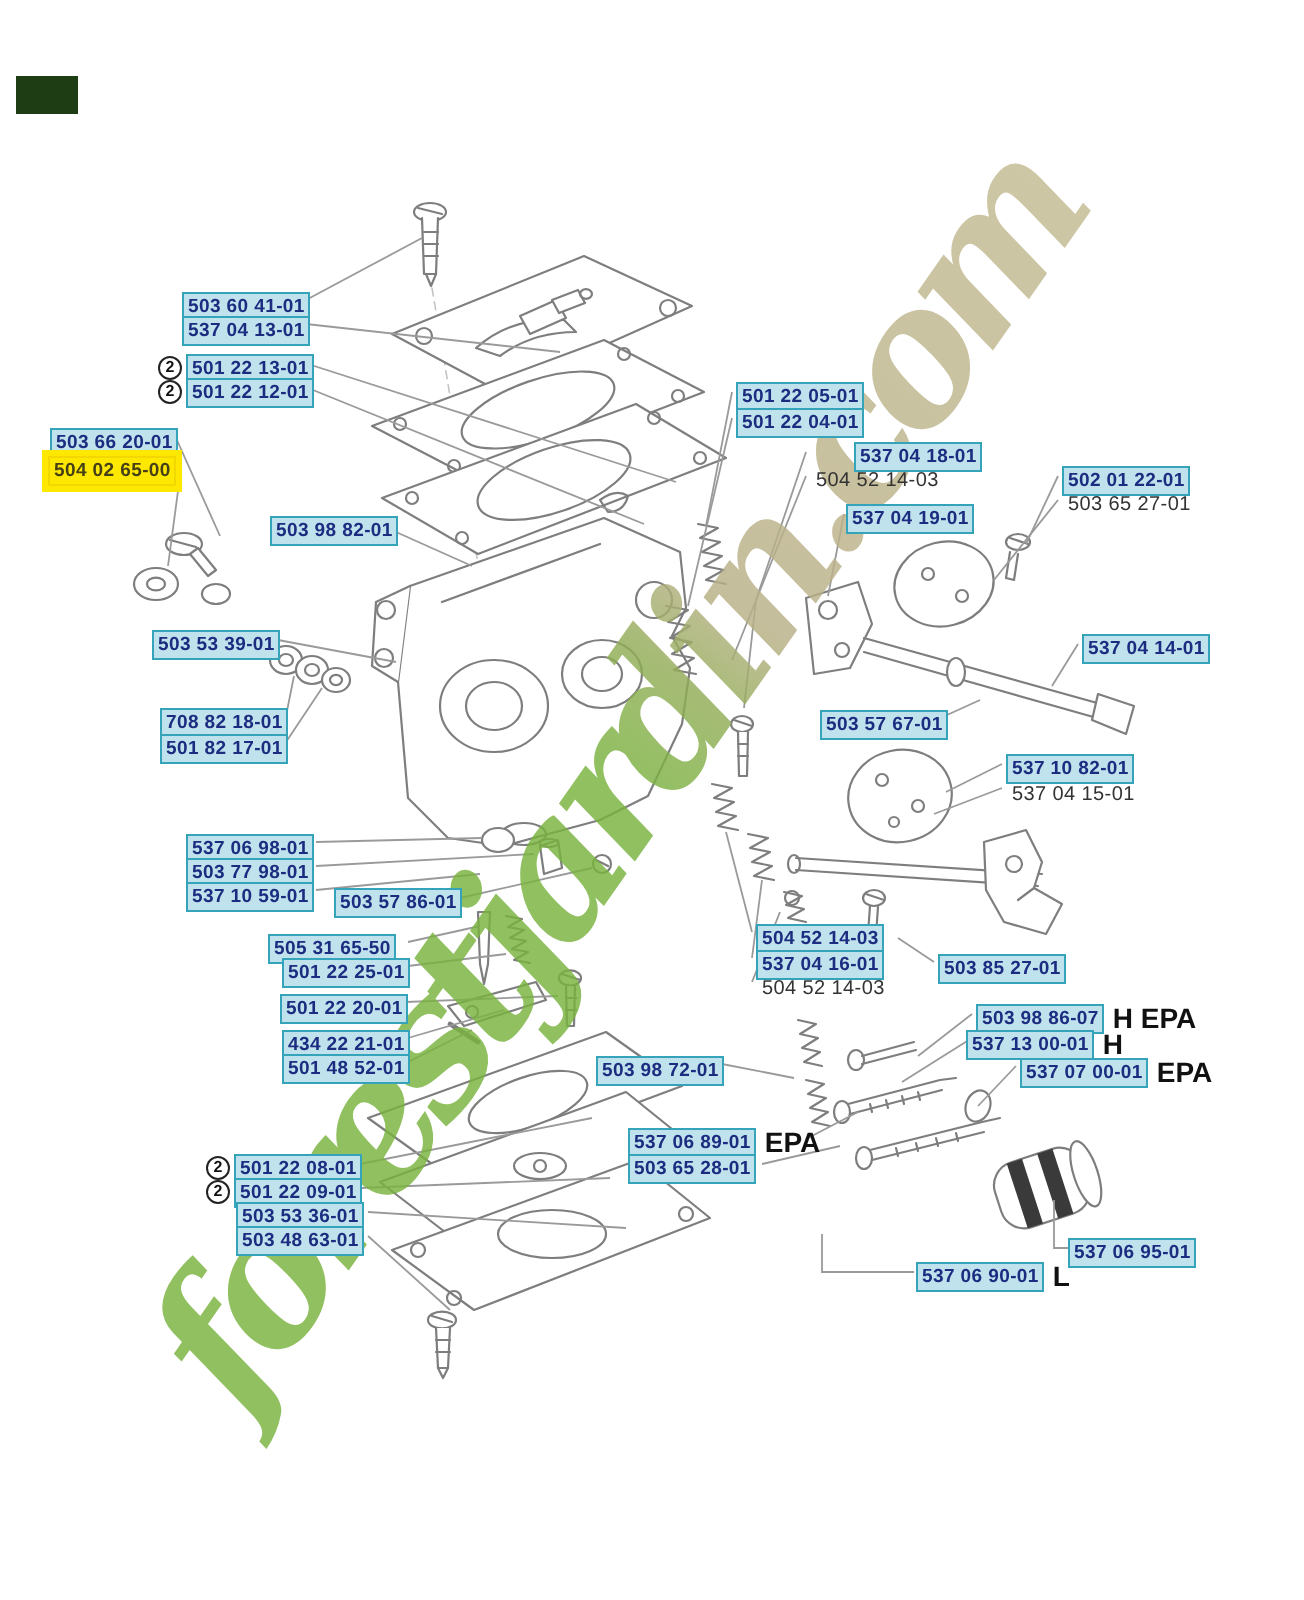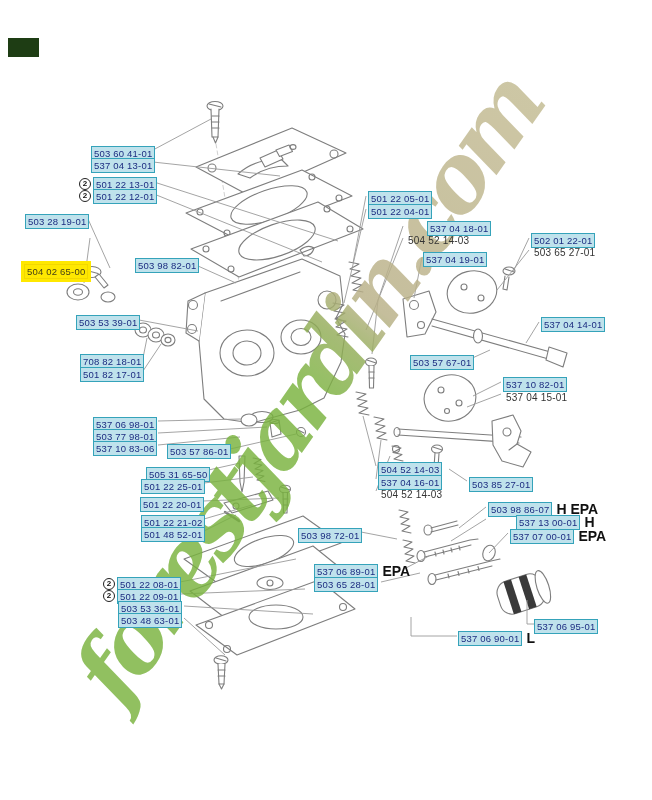--- a/index.html
+++ b/index.html
@@ -2,26 +2,26 @@
 <html><head>
 <meta charset="utf-8">
 <style>
   html,body{margin:0;padding:0;background:#fff;}
   #page{position:relative;width:652px;height:800px;background:#fff;overflow:hidden;
         font-family:"Liberation Sans",sans-serif;}
   #art{position:absolute;left:0;top:0;z-index:1;}
   #corner-block{position:absolute;left:8px;top:38px;width:31px;height:19px;z-index:4;}
   .lbl{position:absolute;display:flex;align-items:center;gap:2px;line-height:1;
        white-space:nowrap;z-index:3;font-size:9.5px;}
-  .lbl .num{background:#bfe2ec;border:1px solid #35a3ba;color:#1c2c80;font-weight:400;
+  .lbl .num{background:#bfe2ec;border:1px solid #35a3ba;color:#1c2c80;font-weight:700;
             padding:1.5px 2px;letter-spacing:.2px;}
   .lbl.plain .num{background:transparent;border:1px solid transparent;color:#333;
                   font-weight:400;font-size:10px;}
   .lbl.hl .num{background:#ffe800;border:1px solid #f2d800;color:#454015;
-               box-shadow:0 0 0 3px #ffe800;margin-top:36px;}
+               box-shadow:0 0 0 3px #ffe800;}
   .qty{width:10px;height:10px;border:1.3px solid #222;border-radius:50%;background:#fff;
        display:flex;align-items:center;justify-content:center;font-size:8px;font-weight:700;color:#111;}
   .suffix{font-weight:700;color:#111;font-size:14px;margin-left:2px;}
 </style>
 </head>
 <body>
 
 <div id="page">
 
   <div id="corner-block" style="background:#1e3d14;"></div>
@@ -272,21 +272,21 @@
     </div>
   <div class="lbl" style="left:79px;top:177px">
       <span class="qty">2</span>
       <span class="num">501 22 13-01</span>
     </div>
   <div class="lbl" style="left:79px;top:189px">
       <span class="qty">2</span>
       <span class="num">501 22 12-01</span>
     </div>
   <div class="lbl" style="left:25px;top:214px">
-      <span class="num">503 28 19-01</span>
+      <span class="num">503 66 20-01</span>
     </div>
   <div class="lbl hl" style="left:24px;top:228px">
       <span class="num">504 02 65-00</span>
     </div>
   <div class="lbl" style="left:135px;top:258px">
       <span class="num">503 98 82-01</span>
     </div>
   <div class="lbl" style="left:76px;top:315px">
       <span class="num">503 53 39-01</span>
     </div>
@@ -329,36 +329,36 @@
   <div class="lbl plain" style="left:503px;top:390px">
       <span class="num">537 04 15-01</span>
     </div>
   <div class="lbl" style="left:93px;top:417px">
       <span class="num">537 06 98-01</span>
     </div>
   <div class="lbl" style="left:93px;top:429px">
       <span class="num">503 77 98-01</span>
     </div>
   <div class="lbl" style="left:93px;top:441px">
-      <span class="num">537 10 83-06</span>
+      <span class="num">537 10 59-01</span>
     </div>
   <div class="lbl" style="left:167px;top:444px">
       <span class="num">503 57 86-01</span>
     </div>
-  <div class="lbl" style="left:146px;top:467px">
+  <div class="lbl" style="left:134px;top:467px">
       <span class="num">505 31 65-50</span>
     </div>
   <div class="lbl" style="left:141px;top:479px">
       <span class="num">501 22 25-01</span>
     </div>
   <div class="lbl" style="left:140px;top:497px">
       <span class="num">501 22 20-01</span>
     </div>
   <div class="lbl" style="left:141px;top:515px">
-      <span class="num">501 22 21-02</span>
+      <span class="num">434 22 21-01</span>
     </div>
   <div class="lbl" style="left:141px;top:527px">
       <span class="num">501 48 52-01</span>
     </div>
   <div class="lbl" style="left:298px;top:528px">
       <span class="num">503 98 72-01</span>
     </div>
   <div class="lbl" style="left:378px;top:462px">
       <span class="num">504 52 14-03</span>
     </div>
@@ -368,21 +368,21 @@
   <div class="lbl plain" style="left:378px;top:487px">
       <span class="num">504 52 14-03</span>
     </div>
   <div class="lbl" style="left:469px;top:477px">
       <span class="num">503 85 27-01</span>
     </div>
   <div class="lbl" style="left:488px;top:502px">
       <span class="num">503 98 86-07</span>
       <span class="suffix">H EPA</span>
     </div>
-  <div class="lbl" style="left:516px;top:515px">
+  <div class="lbl" style="left:483px;top:515px">
       <span class="num">537 13 00-01</span>
       <span class="suffix">H</span>
     </div>
   <div class="lbl" style="left:510px;top:529px">
       <span class="num">537 07 00-01</span>
       <span class="suffix">EPA</span>
     </div>
   <div class="lbl" style="left:314px;top:564px">
       <span class="num">537 06 89-01</span>
       <span class="suffix">EPA</span>

